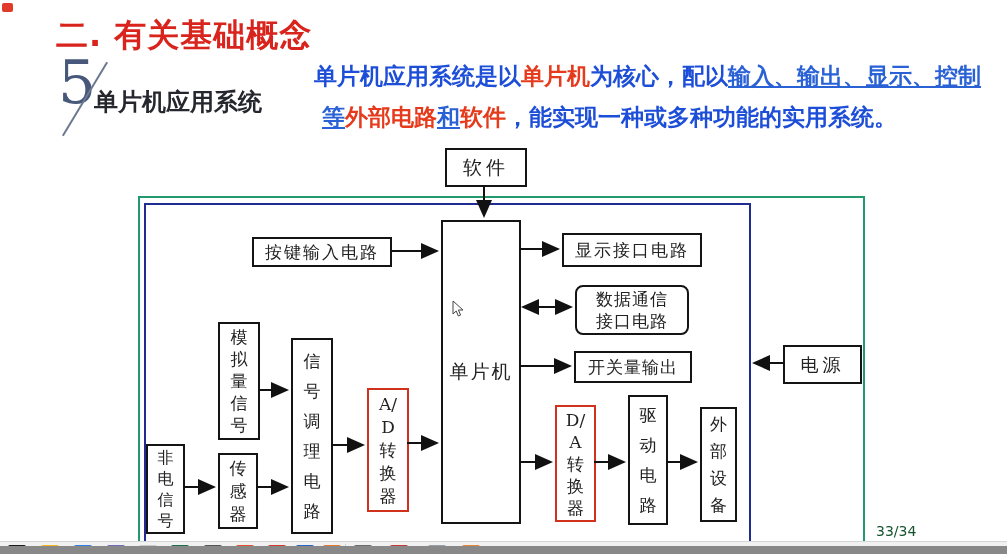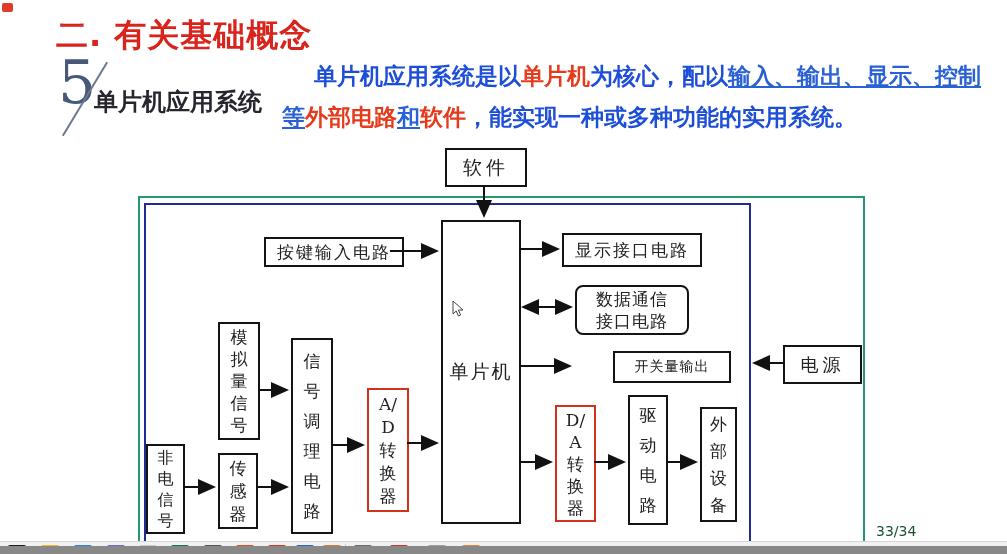--- a/index.html
+++ b/index.html
@@ -22,21 +22,21 @@
     transform:rotate(31deg);transform-origin:center;
   }
   .sec-label{
     position:absolute;left:94px;top:86px;font-size:24px;color:#26262e;white-space:nowrap;font-weight:bold;
   }
   .intro{
     position:absolute;left:282px;top:56px;width:722px;font-size:23px;font-weight:700;
     line-height:41px;color:#161616;
   }
   .intro .l1{text-indent:32px;white-space:nowrap;}
-  .intro .l2{white-space:nowrap;}
+  .intro .l2{white-space:nowrap;margin-left:40px;}
   .seg-red{color:#e53a1c;}
   .seg-blue{color:#2a62d6;text-decoration:underline;}
   .seg-black{color:#1d4ed8;}
   
   .outer-green{position:absolute;left:138px;top:196px;width:723px;height:350px;border:2px solid #229a6d;background:transparent;}
   .inner-blue{position:absolute;left:144px;top:203px;width:603px;height:337px;border:2px solid #1f2d93;background:transparent;}
   .dbox{
     position:absolute;border:2px solid #141414;background:#fff;display:flex;
     align-items:center;justify-content:center;text-align:center;color:#222;
     font-family:"DejaVu Serif",serif;white-space:pre-line;
@@ -69,25 +69,25 @@
   <div class="intro">
     <div class="l1"><span class="seg-black">单片机应用系统是以</span><span class="seg-red">单片机</span><span class="seg-black">为核心，配以</span><span class="seg-blue">输入、输出、显示、控制</span></div>
     <div class="l2"><span class="seg-blue">等</span><span class="seg-red">外部电路</span><span class="seg-blue">和</span><span class="seg-red">软件</span><span class="seg-black">，能实现一种或多种功能的实用系统。</span></div>
   </div>
 
   <div class="outer-green"></div>
   <div class="inner-blue"></div>
 
   <div class="dbox" style="left:445px;top:148px;width:78px;height:35px;font-size:19px;letter-spacing:4px;">软件</div>
   <div class="dbox" style="left:441px;top:220px;width:76px;height:300px;font-size:19px;letter-spacing:2px;">单片机</div>
-  <div class="dbox" style="left:264px;top:237px;width:136px;height:26px;font-size:17px;letter-spacing:2px;">按键输入电路</div>
+  <div class="dbox" style="left:252px;top:237px;width:136px;height:26px;font-size:17px;letter-spacing:2px;">按键输入电路</div>
   <div class="dbox" style="left:562px;top:233px;width:136px;height:30px;font-size:17px;letter-spacing:2px;text-align:right;">显示接口电路</div>
   <div class="dbox" style="left:575px;top:285px;width:110px;height:46px;font-size:17px;line-height:22px;letter-spacing:1px;border-radius:8px;">数据通信
 接口电路</div>
-  <div class="dbox" style="left:574px;top:351px;width:114px;height:28px;font-size:14px;letter-spacing:1px;margin-left:39px;">开关量输出</div>
+  <div class="dbox" style="left:574px;top:351px;width:114px;height:28px;font-size:17px;letter-spacing:1px;">开关量输出</div>
   <div class="dbox" style="left:783px;top:345px;width:75px;height:35px;font-size:18px;letter-spacing:4px;">电源</div>
   <div class="dbox" style="left:218px;top:322px;width:38px;height:114px;font-size:17px;line-height:22px;">模
 拟
 量
 信
 号</div>
   <div class="dbox" style="left:146px;top:444px;width:35px;height:86px;font-size:16px;line-height:21px;">非
 电
 信
 号</div>

